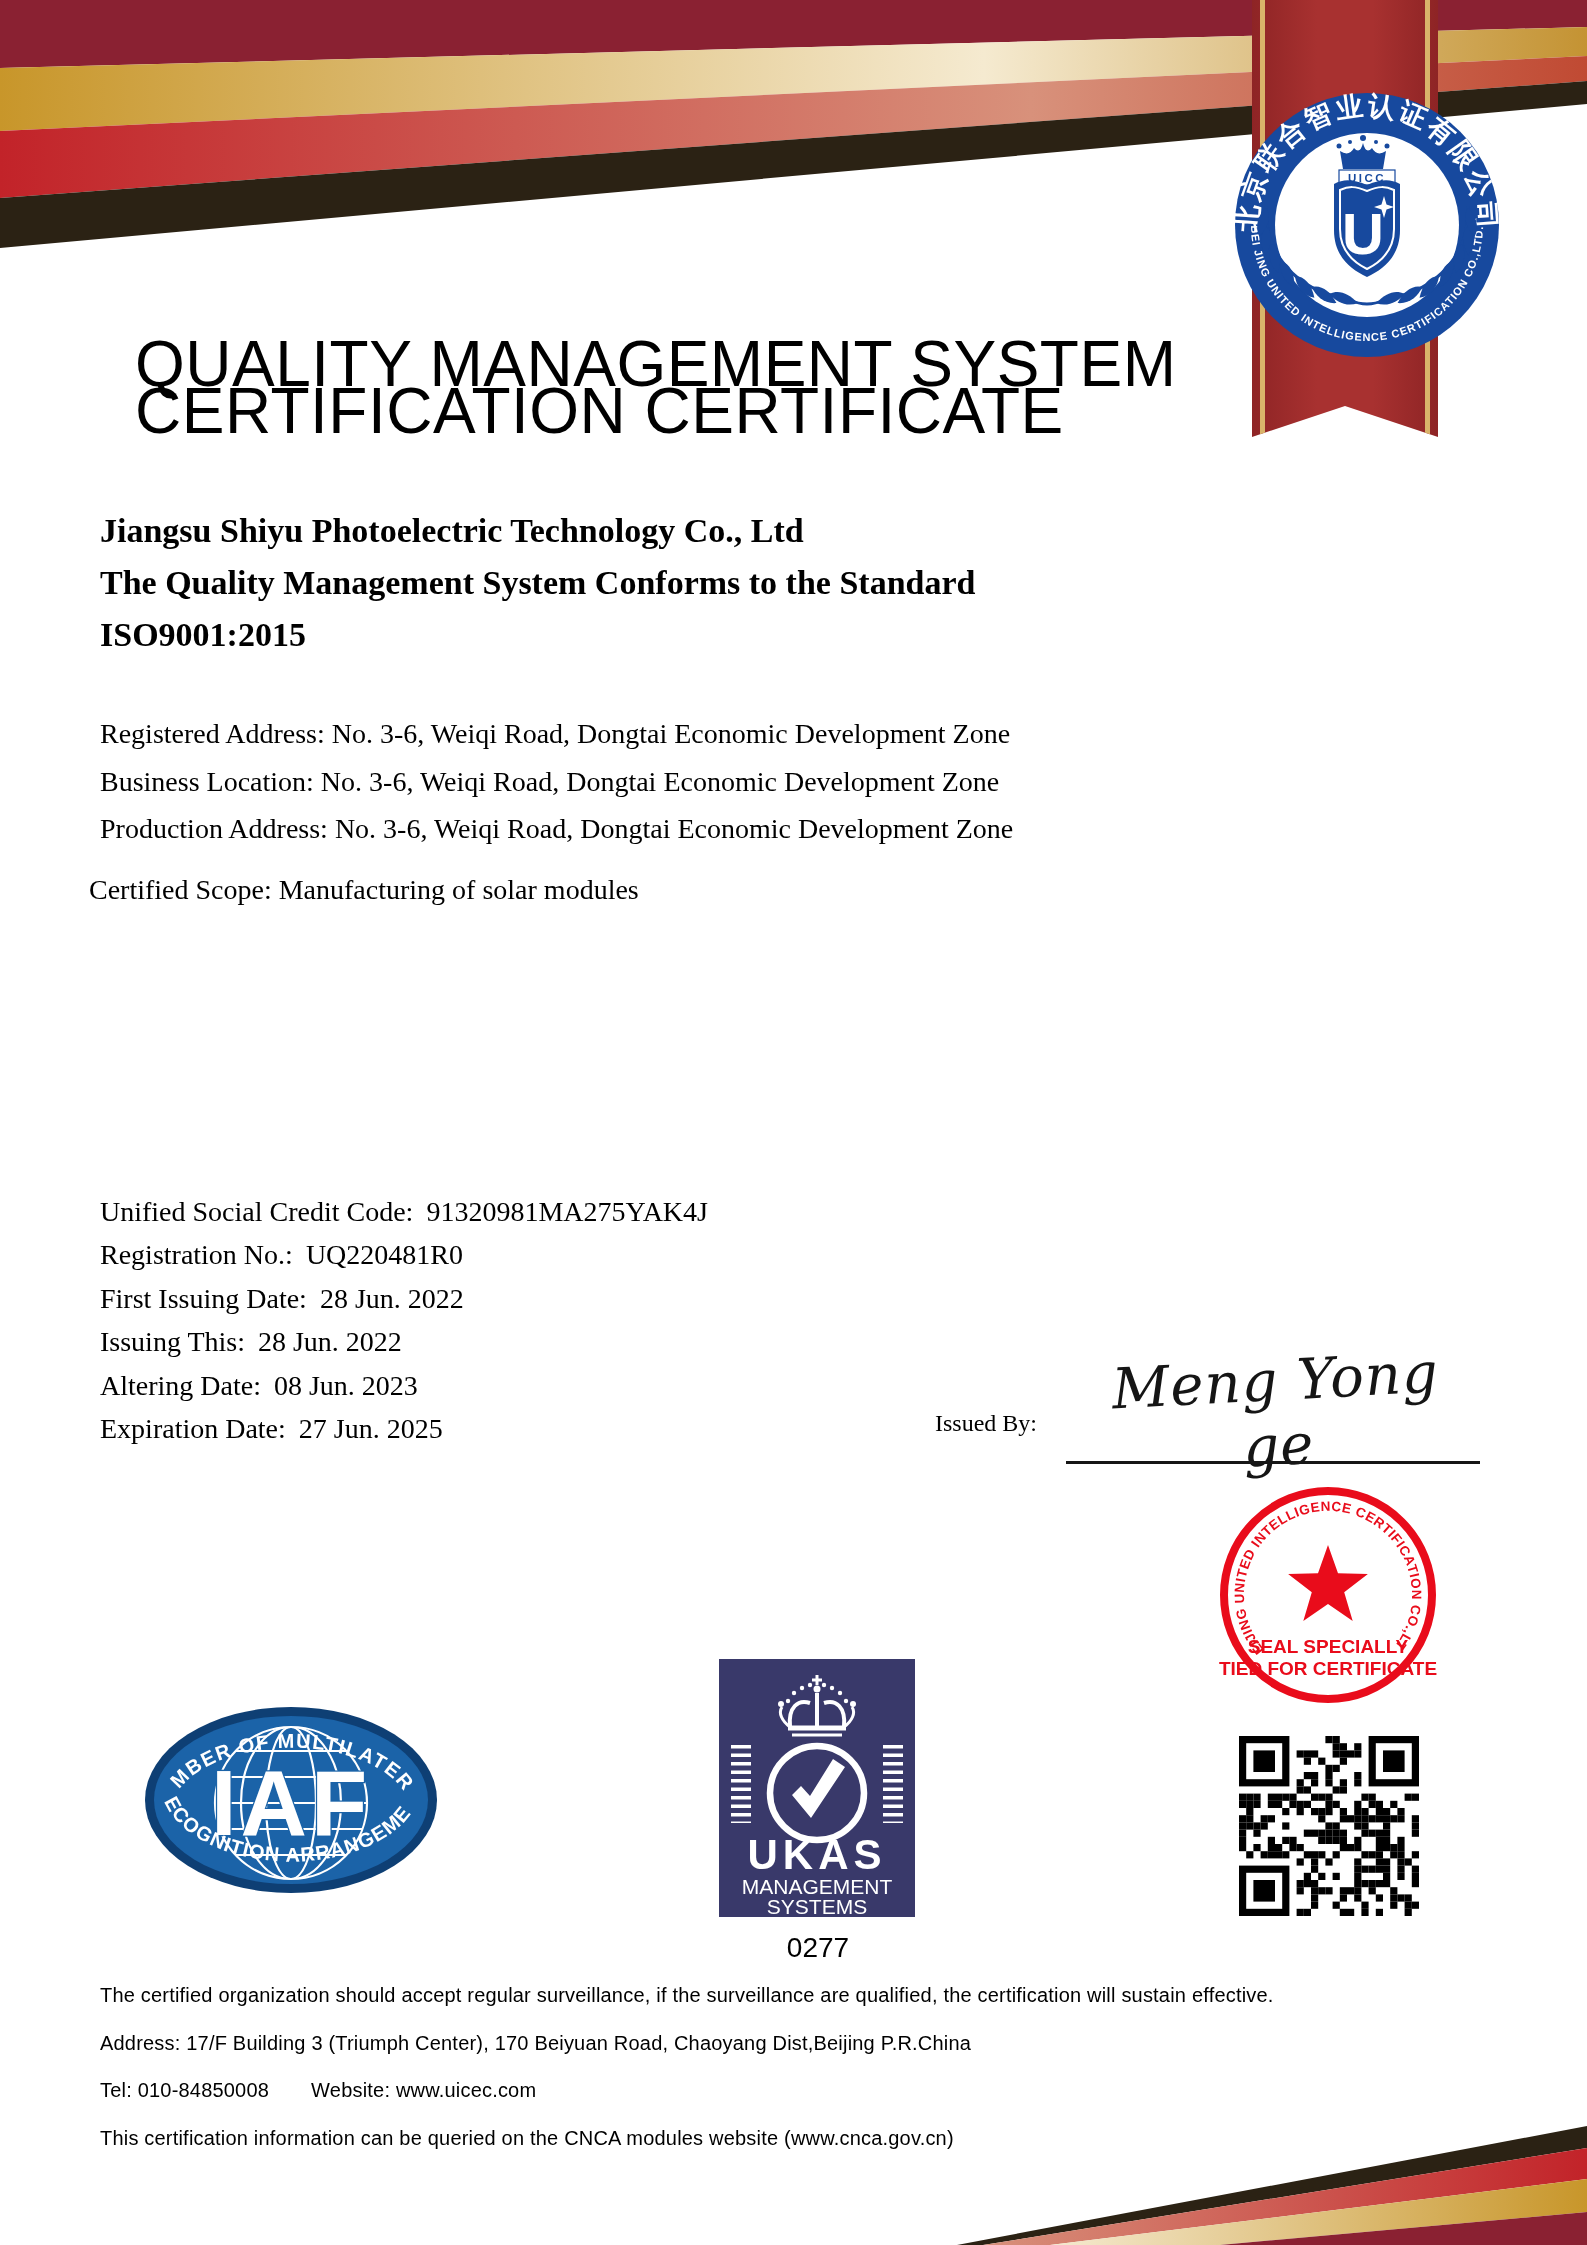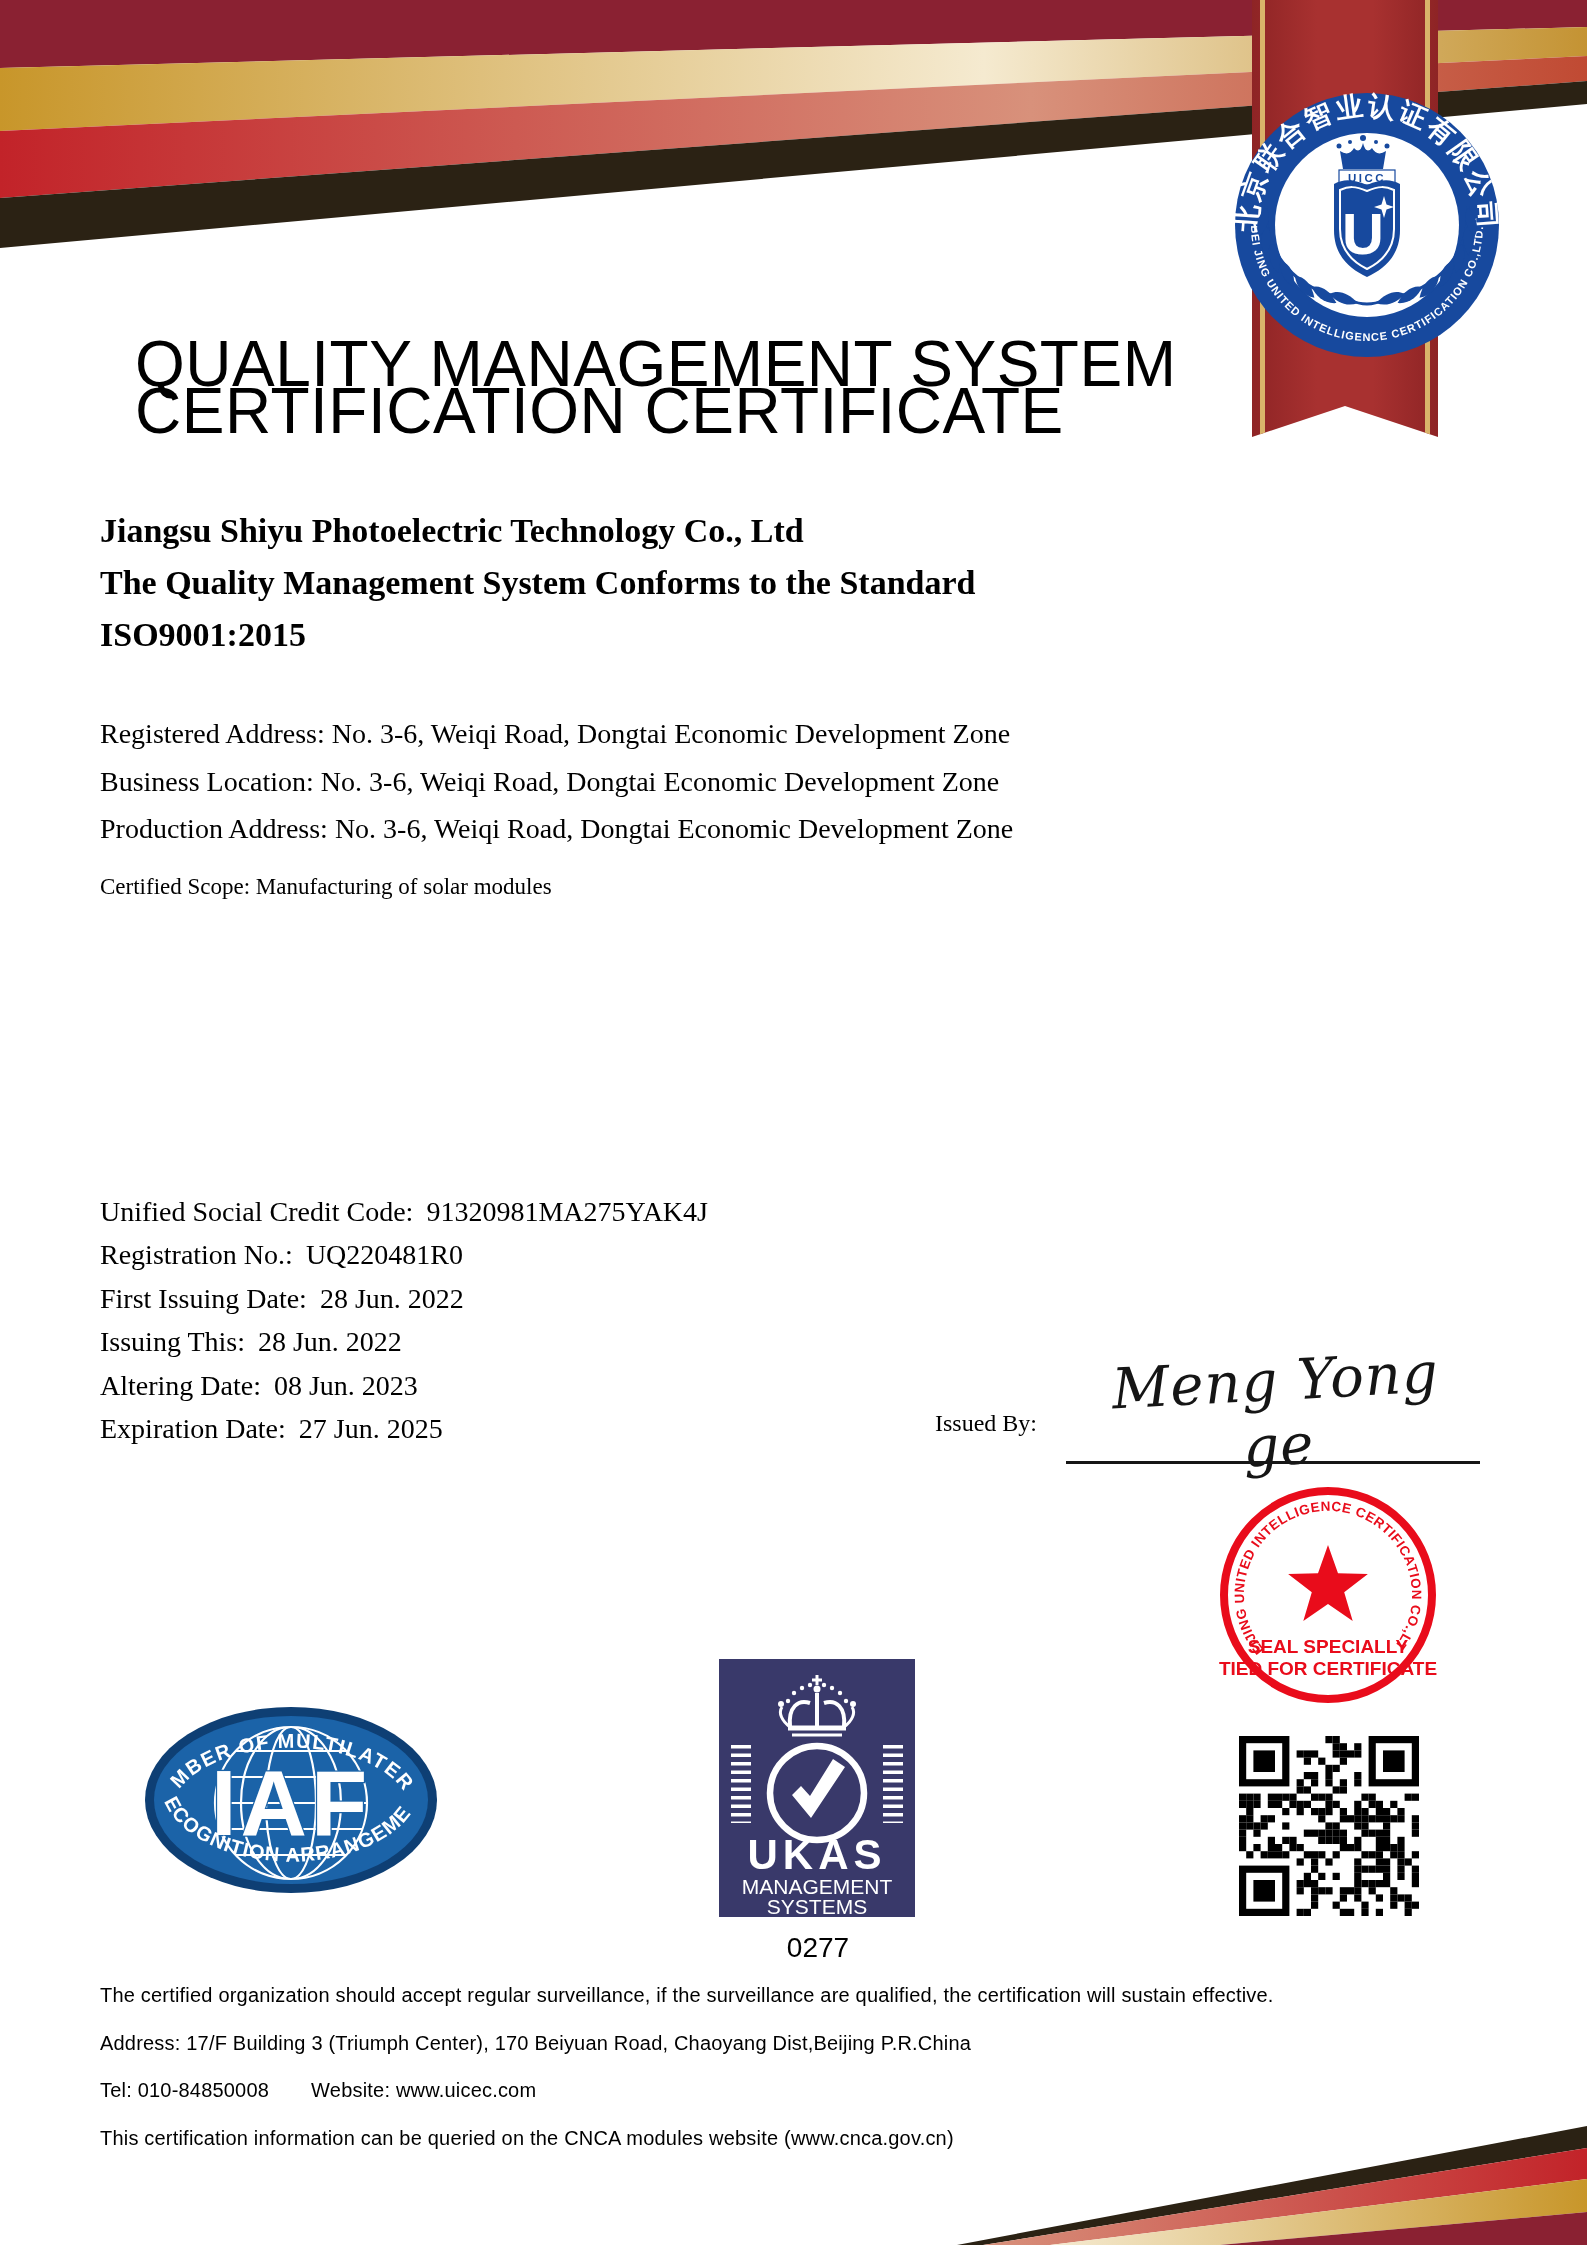--- a/index.html
+++ b/index.html
@@ -5,21 +5,21 @@
   html,body{margin:0;padding:0;background:#ffffff;}
   .page{position:relative;width:1587px;height:2245px;background:#fff;overflow:hidden;
         font-family:"Liberation Serif",serif;color:#000;}
   .abs{position:absolute;}
   svg text{font-family:"Liberation Sans",sans-serif;}
 
   .title-block{left:100px;top:341px;font-size:64px;line-height:47px;letter-spacing:.5px;
                font-family:Liberation Sans, sans-serif;margin-left:35px;}
   .company-block{left:100px;top:505px;font-size:34px;line-height:52px;font-weight:bold;}
   .address-block{left:100px;top:710px;font-size:28px;line-height:47.5px;}
-  .scope-line{left:100px;top:874px;font-size:23px;}
+  .scope-line{left:89px;top:874px;font-size:28px;}
   .details-block{left:100px;top:1190px;font-size:28px;line-height:43.4px;}
   .details-block .val{margin-left:6px;}
   .issued-by{left:935px;top:1410px;font-size:24px;}
   .signature{left:1072px;top:1348px;width:410px;text-align:center;
              font-family:"DejaVu Serif",serif;font-style:italic;font-size:56px;
              letter-spacing:1px;color:#151515;transform:rotate(-3deg);}
   .sig-line{left:1066px;top:1461px;width:414px;height:3px;background:#161616;}
   .ukas-number{left:718px;top:1932px;width:200px;text-align:center;
                font-family:"Liberation Sans",sans-serif;font-size:28px;}
   .footer-line{left:100px;font-family:"Liberation Sans",sans-serif;font-size:20px;

